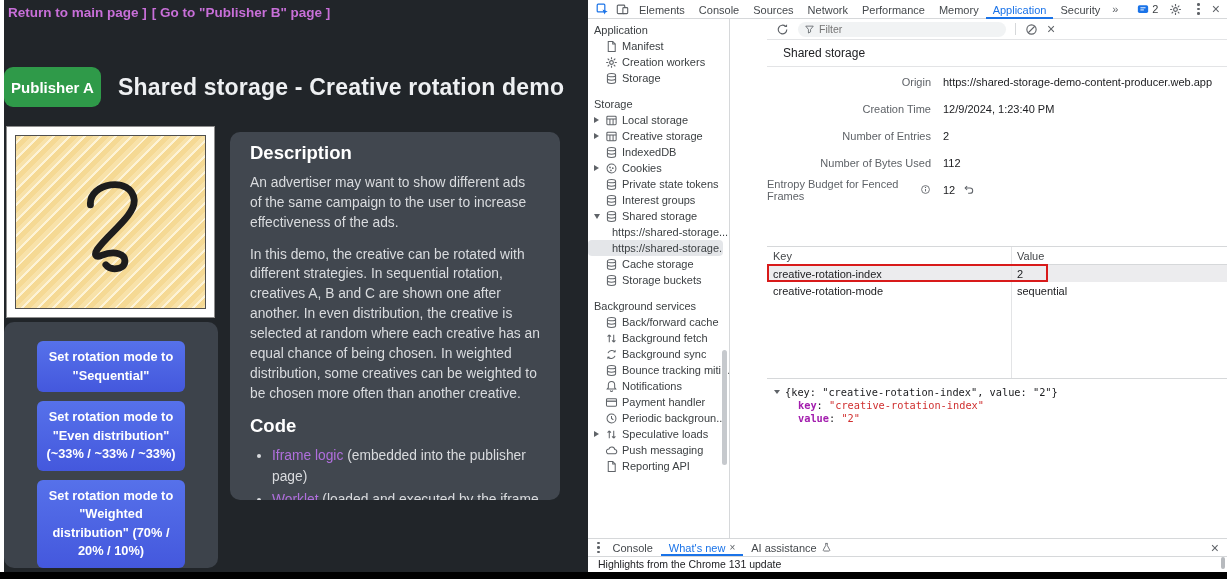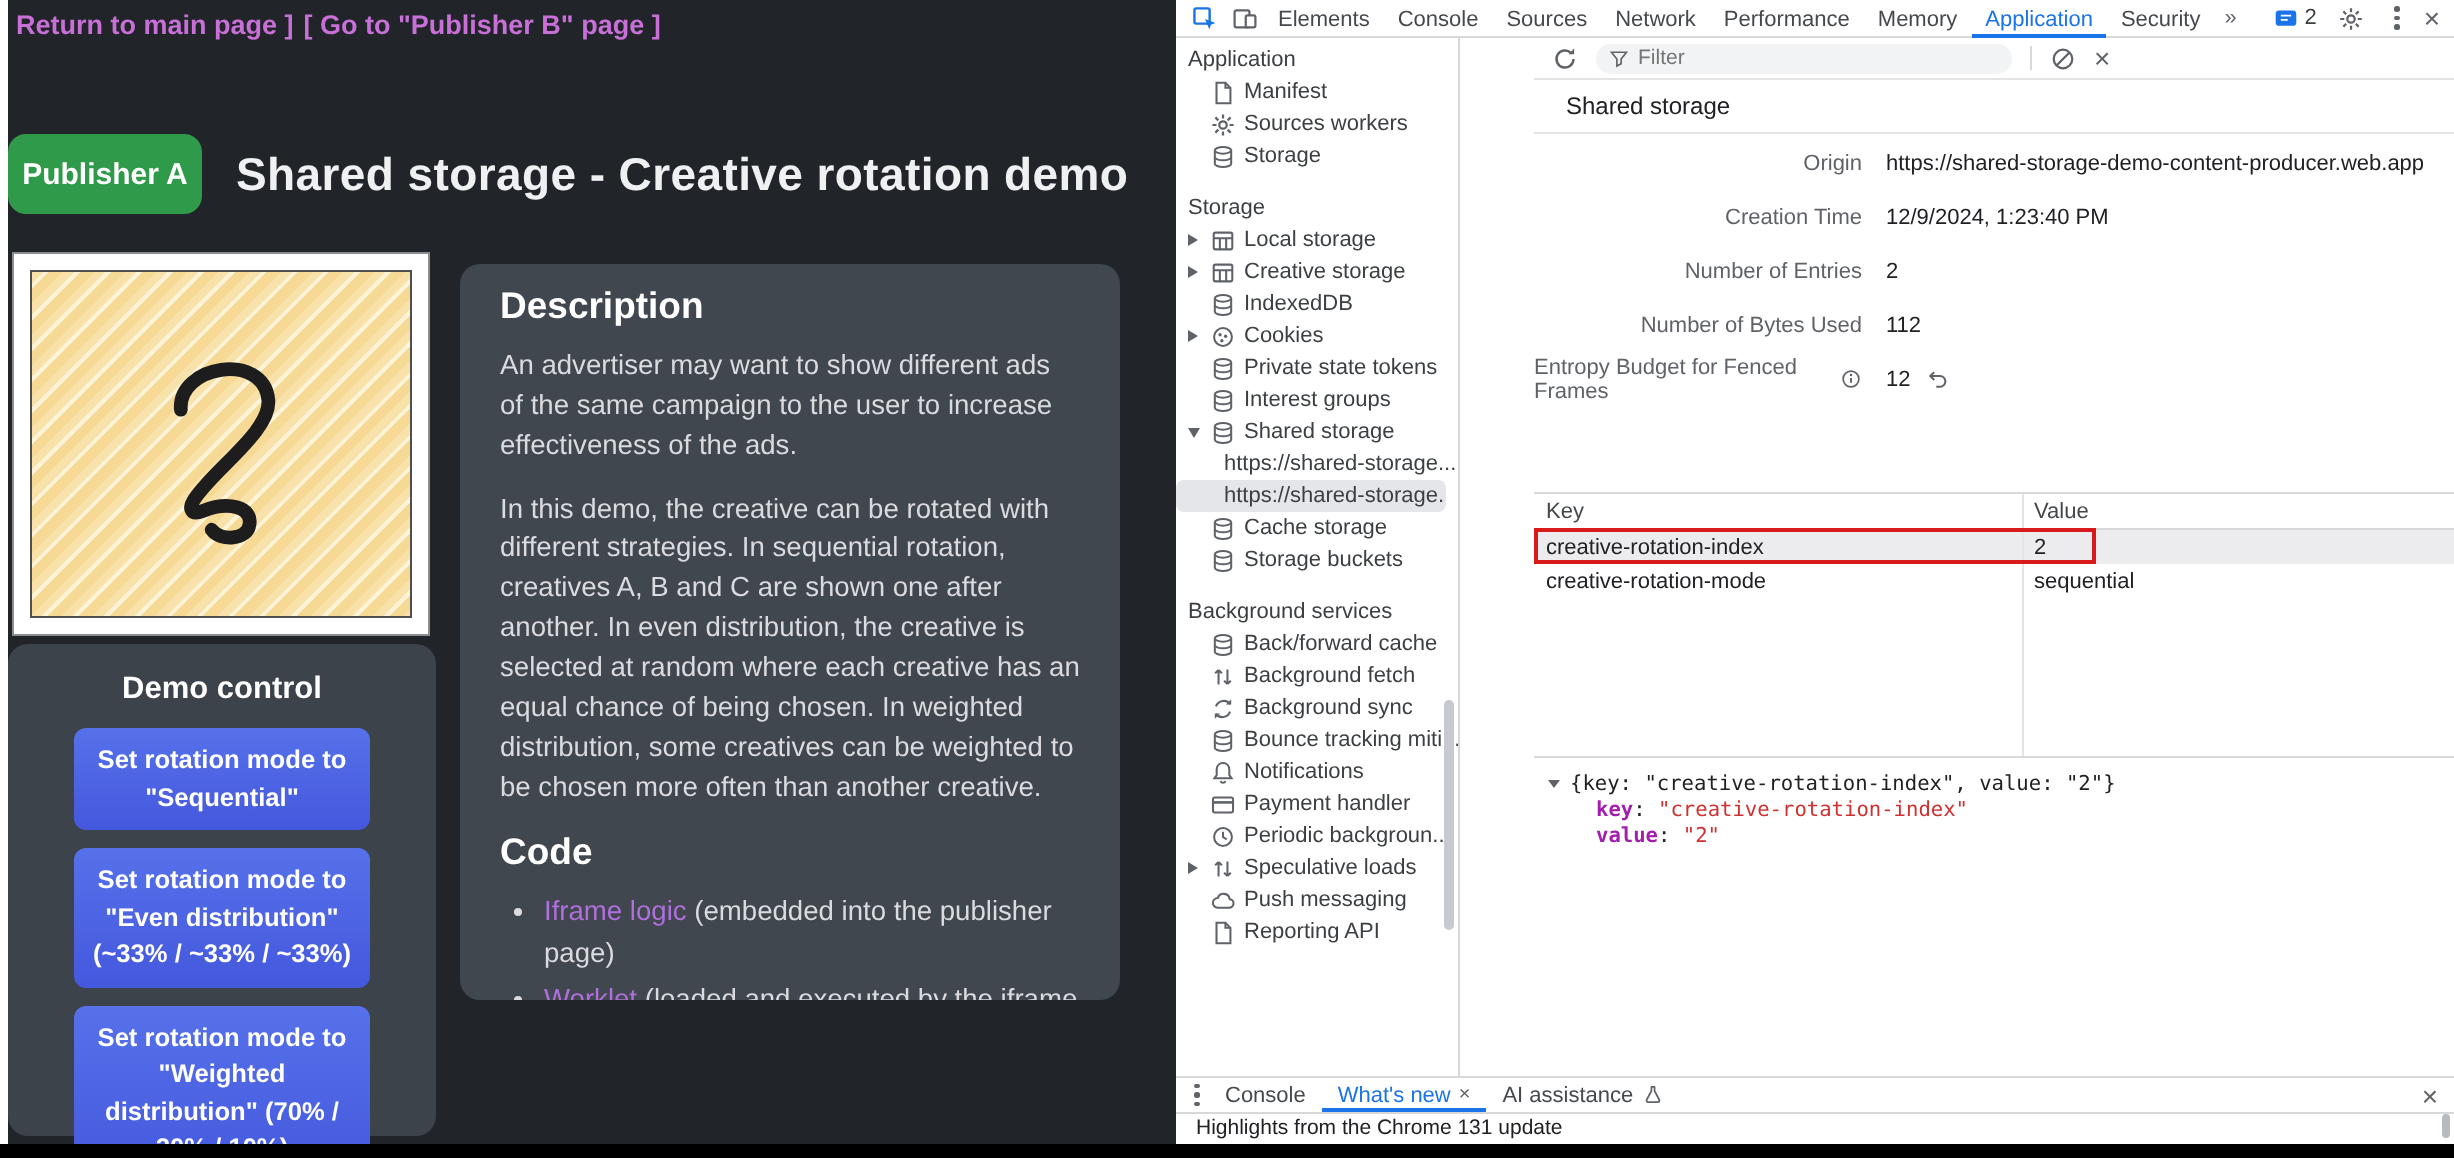--- a/index.html
+++ b/index.html
@@ -125,21 +125,20 @@
 
     <div class="creative">
       <div class="hatch">
         <svg width="120" height="130" viewBox="0 0 140 140">
           <path d="M46 50 C44 24 94 16 97 44 C99 62 66 84 54 102 C50 108 52 112 59 109 C74 103 88 107 86 117 C85 126 69 127 64 120" fill="none" stroke="#1d1d1d" stroke-width="8" stroke-linecap="round" stroke-linejoin="round"></path>
         </svg>
       </div>
     </div>
 
     <aside class="demo">
-      <h2>Demo control</h2>
       <button>Set rotation mode to "Sequential"</button>
       <button>Set rotation mode to "Even distribution" (~33% / ~33% / ~33%)</button>
       <button>Set rotation mode to "Weighted distribution" (70% / 20% / 10%)</button>
     </aside>
 
     <aside class="desc">
       <h2>Description</h2>
       <p>An advertiser may want to show different ads of the same campaign to the user to increase effectiveness of the ads.</p>
       <p>In this demo, the creative can be rotated with different strategies. In sequential rotation, creatives A, B and C are shown one after another. In even distribution, the creative is selected at random where each creative has an equal chance of being chosen. In weighted distribution, some creatives can be weighted to be chosen more often than another creative.</p>
       <h2>Code</h2>
@@ -212,21 +211,21 @@
             <span class="sb-label">Manifest</span>
           </div>
           <div class="sb-item">
             <span class="slot"></span>
             <span class="icon">
               <svg viewBox="0 0 14 14">
                 <circle cx="7" cy="7" r="2" fill="none" stroke="currentColor" stroke-width="1.2"></circle>
                 <path d="M7 1.3v2.2M7 10.5v2.2M1.3 7h2.2M10.5 7h2.2M2.9 2.9l1.6 1.6M9.5 9.5l1.6 1.6M11.1 2.9 9.5 4.5M4.5 9.5l-1.6 1.6" stroke="currentColor" stroke-width="1.2" fill="none"></path>
               </svg>
             </span>
-            <span class="sb-label">Sources workers</span>
+            <span class="sb-label">Creation workers</span>
           </div>
           <div class="sb-item">
             <span class="slot"></span>
             <span class="icon">
               <svg viewBox="0 0 14 14">
                 <ellipse cx="7" cy="3.4" rx="4.4" ry="1.8" fill="none" stroke="currentColor" stroke-width="1.1"></ellipse>
                 <path d="M2.6 3.4v7.2c0 1 2 1.8 4.4 1.8s4.4-.8 4.4-1.8V3.4" fill="none" stroke="currentColor" stroke-width="1.1"></path>
                 <path d="M2.6 7c0 1 2 1.8 4.4 1.8S11.4 8 11.4 7" fill="none" stroke="currentColor" stroke-width="1.1"></path>
               </svg>
             </span>

